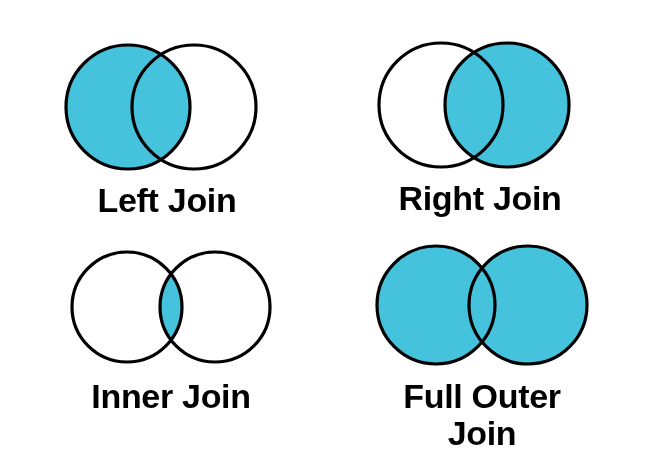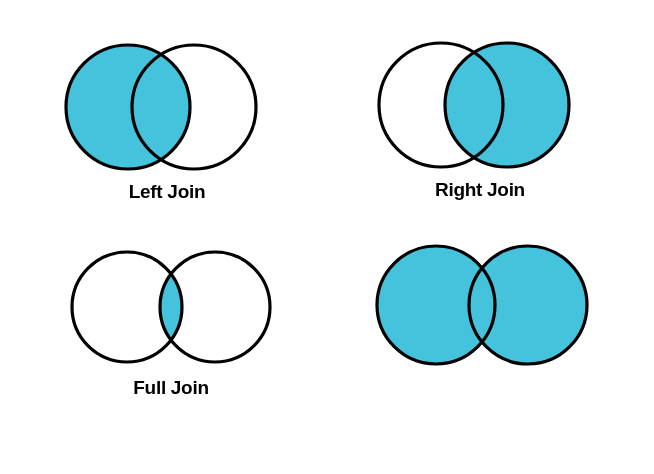--- a/index.html
+++ b/index.html
@@ -43,21 +43,21 @@
     fill: none;
     stroke: #000000;
     stroke-width: 3.2;
   }
   .venn-fill {
     stroke: none;
   }
   .join-label {
     font-family: "Liberation Sans", sans-serif;
     font-weight: bold;
-    font-size: 19px;
+    font-size: 34px;
     line-height: 1.08;
     letter-spacing: -0.3px;
     color: #000000;
     text-align: center;
     white-space: pre-line;
     margin-top: 6px;
     user-select: none;
   }
   #cell-inner-join .join-label { margin-top: 10px; }
   #cell-full-outer-join .join-label { margin-top: 8px; }
@@ -101,25 +101,27 @@
             <circle cx="59" cy="61" r="55"></circle>
           </clipPath>
       </defs>
 
       <g clip-path="url(#clip-ij-left)">
         <circle class="venn-fill" cx="147" cy="61" r="55" fill="#45c3dd"></circle>
       </g>
       <circle class="venn-outline" cx="59" cy="61" r="55" stroke="#000000" stroke-width="3.2"></circle>
       <circle class="venn-outline" cx="147" cy="61" r="55" stroke="#000000" stroke-width="3.2"></circle>
     </svg>
-    <div class="join-label" style="color: rgb(0, 0, 0);">Full Join</div>
+    <div class="join-label" style="color: rgb(0, 0, 0);">Inner Join</div>
   </div>
 
   <div class="join-cell" id="cell-full-outer-join">
     <svg class="venn-svg" id="svg-full-outer-join" width="216" height="130" viewBox="0 0 216 130">
       <circle class="venn-fill" cx="62" cy="65" r="59" fill="#45c3dd"></circle>
       <circle class="venn-fill" cx="154" cy="65" r="59" fill="#45c3dd"></circle>
       <circle class="venn-outline" cx="62" cy="65" r="59" stroke="#000000" stroke-width="3.2"></circle>
       <circle class="venn-outline" cx="154" cy="65" r="59" stroke="#000000" stroke-width="3.2"></circle>
     </svg>
+    <div class="join-label" style="color: rgb(0, 0, 0);">Full Outer
+Join</div>
   </div>
 
 </div>
 
 </body></html>

